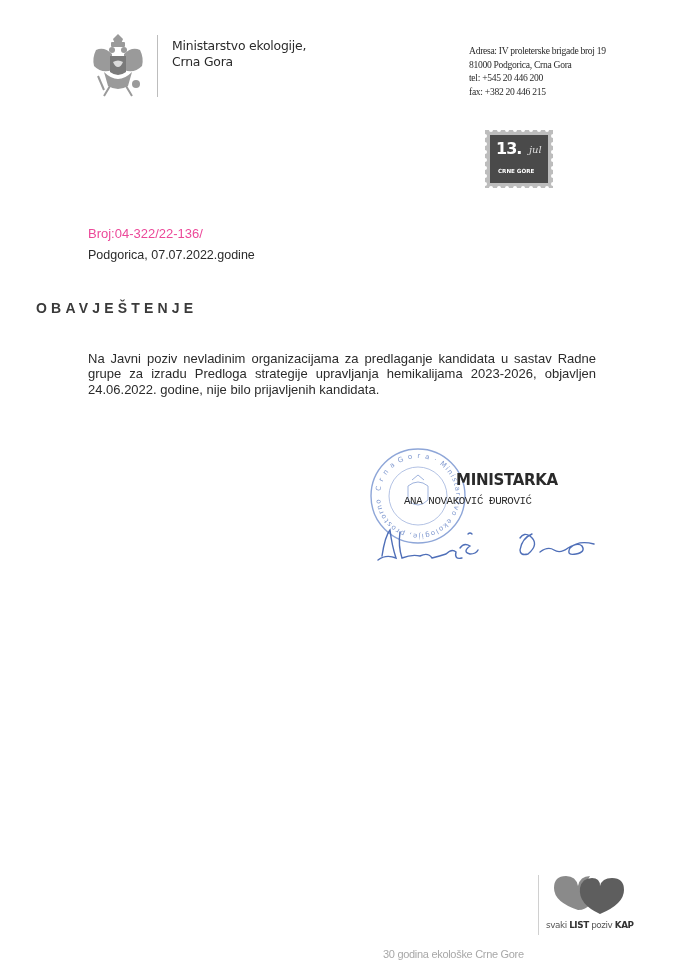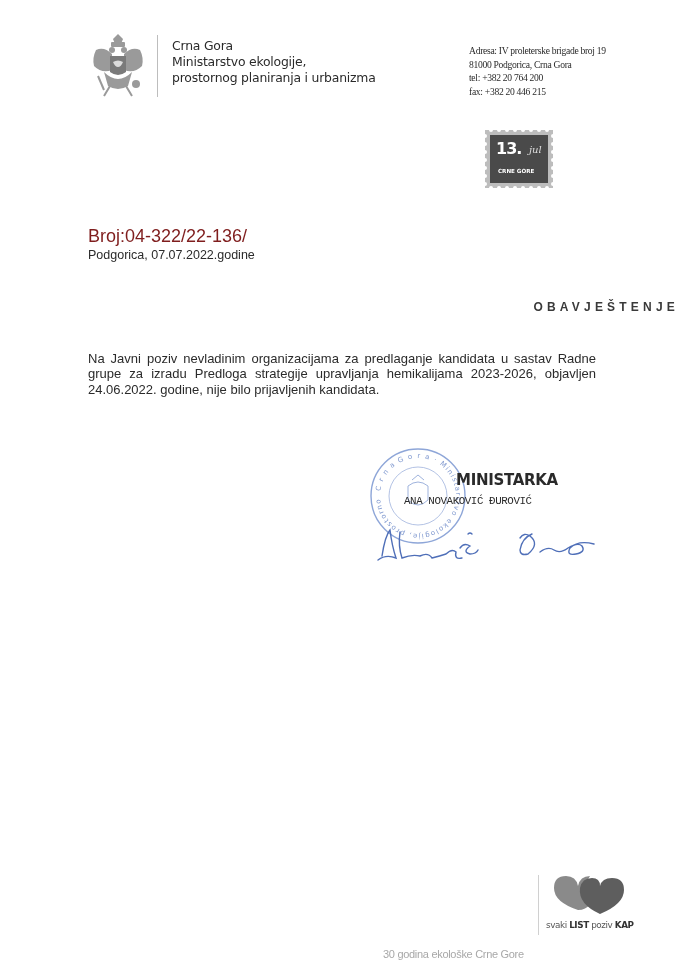--- a/index.html
+++ b/index.html
@@ -6,23 +6,23 @@
   body {
     width: 679px; height: 960px; background: #ffffff; position: relative; overflow: hidden;
     font-family: "Liberation Sans", sans-serif; color: #1e1e1e;
   }
   .abs { position: absolute; }
   .coat { left: 90px; top: 32px; width: 56px; height: 70px; }
   .vdiv { left: 157px; top: 35px; width: 1px; height: 62px; background: #bdbdbd; }
   .org { left: 172px; top: 38px; font-family: "DejaVu Sans", sans-serif; font-size: 12.4px; line-height: 16px; color: #2a2a2a; letter-spacing: -0.2px; }
   .addr { left: 469px; top: 44px; font-family: Liberation Serif, serif; font-size: 9.6px; line-height: 13.6px; color: #2a2a2a; letter-spacing: -0.3px; }
   .stamp13 { left: 485px; top: 130px; width: 68px; height: 58px; }
-  .ref { left: 88px; top: 226px; font-size: 18px; color: #7f1d1d; }
+  .ref { left: 88px; top: 226px; font-size: 13px; color: #ec4899; }
   .date { left: 88px; top: 248px; font-size: 12.5px; color: #2b2b2b; }
-  .title { left: 0; width: 679px; top: 300px; text-align: right; font-size: 12px; font-weight: bold; letter-spacing: 4.2px; color: #3a3a3a; padding-left: 36px; box-sizing: border-box; }
+  .title { left: 0; width: 679px; top: 300px; text-align: left; font-size: 14px; font-weight: bold; letter-spacing: 4.2px; color: #3a3a3a; padding-left: 36px; box-sizing: border-box; }
   .body-text { left: 88px; top: 351px; width: 508px; font-size: 13px; line-height: 15.4px; color: #2b2b2b; text-align: justify; }
   .sealimg { left: 368px; top: 446px; width: 100px; height: 100px; }
   .sig-title { left: 456px; top: 471px; font-family: "DejaVu Sans", sans-serif; font-size: 15px; font-weight: bold; color: #2a2a2a; letter-spacing: -0.3px; }
   .sig-name { left: 404px; top: 495px; font-family: Liberation Mono, monospace; font-size: 10.8px; color: #2a2a2a; letter-spacing: -0.4px; }
   .signature { left: 372px; top: 518px; width: 260px; height: 45px; }
   .footer-left { left: 383px; top: 920px; font-family: Liberation Sans, sans-serif; font-size: 11px; color: #a8a8a8; letter-spacing: -0.3px; margin-top: 28px; }
   .fdiv { left: 538px; top: 875px; width: 1px; height: 60px; background: #d0d0d0; }
   .footer-right { left: 546px; top: 920px; font-family: "DejaVu Sans", sans-serif; font-size: 8.8px; color: #555; letter-spacing: -0.4px; }
   .footer-right b { color: #333; }
   .hearts { left: 548px; top: 870px; width: 80px; height: 46px; }
@@ -42,29 +42,28 @@
     <path d="M14 40 q14 14 28 0 l-4 14 q-10 6 -20 0z"></path>
     <path d="M20 54 l-6 10 M36 54 l6 10" stroke="#9a9a9a" stroke-width="2"></path>
     <circle cx="46" cy="52" r="4"></circle>
     <path d="M8 44 l6 14" stroke="#9a9a9a" stroke-width="2"></path>
   </g>
   <path d="M23 30 q5 -3 10 0 q-2 5 -5 5 q-3 0 -5 -5z" fill="#dcdcdc"></path>
 </svg>
 <div class="abs vdiv"></div>
 
 <div class="abs org">
+  <div>Ministarstvo ekologije,</div>
   <div>Crna Gora</div>
-  <div>Ministarstvo ekologije,</div>
-  <div>prostornog planiranja i urbanizma</div>
 </div>
 
 <div class="abs addr">
   <div>Adresa: IV proleterske brigade broj 19</div>
   <div>81000 Podgorica, Crna Gora</div>
-  <div>tel: +382 20 764 200</div>
+  <div>tel: +545 20 446 200</div>
   <div>fax: +382 20 446 215</div>
 </div>
 
 <div class="abs stamp13">
   <svg width="68" height="58" viewBox="0 0 68 58">
     <rect x="0" y="0" width="68" height="58" fill="#bdbdbd"></rect>
     <g fill="#ffffff">
       <circle cx="0" cy="6" r="2"></circle>
         <circle cx="0" cy="14" r="2"></circle>
         <circle cx="0" cy="22" r="2"></circle>

